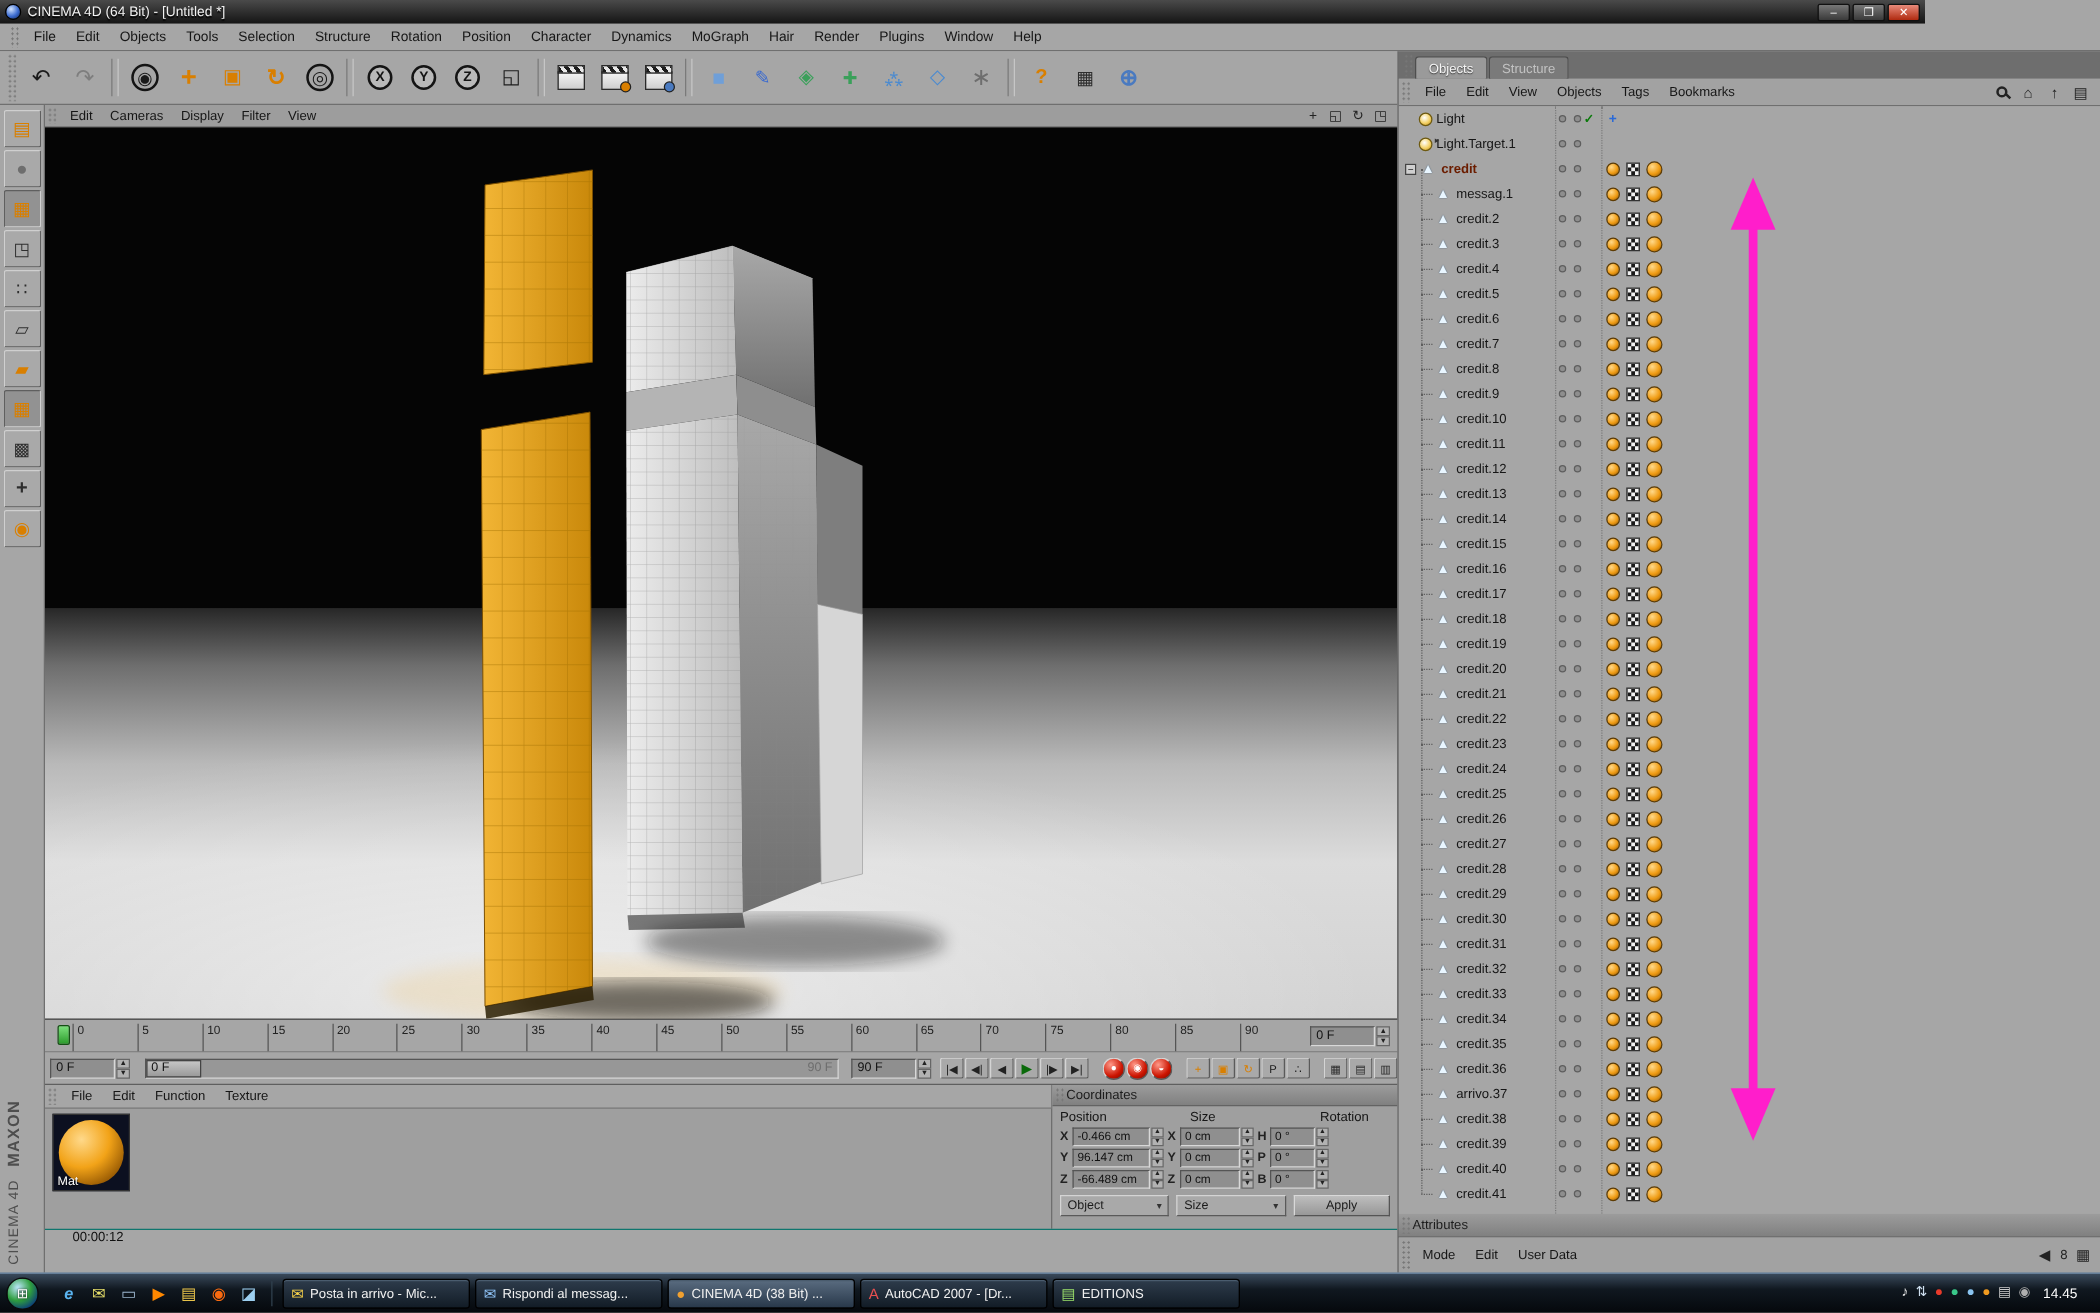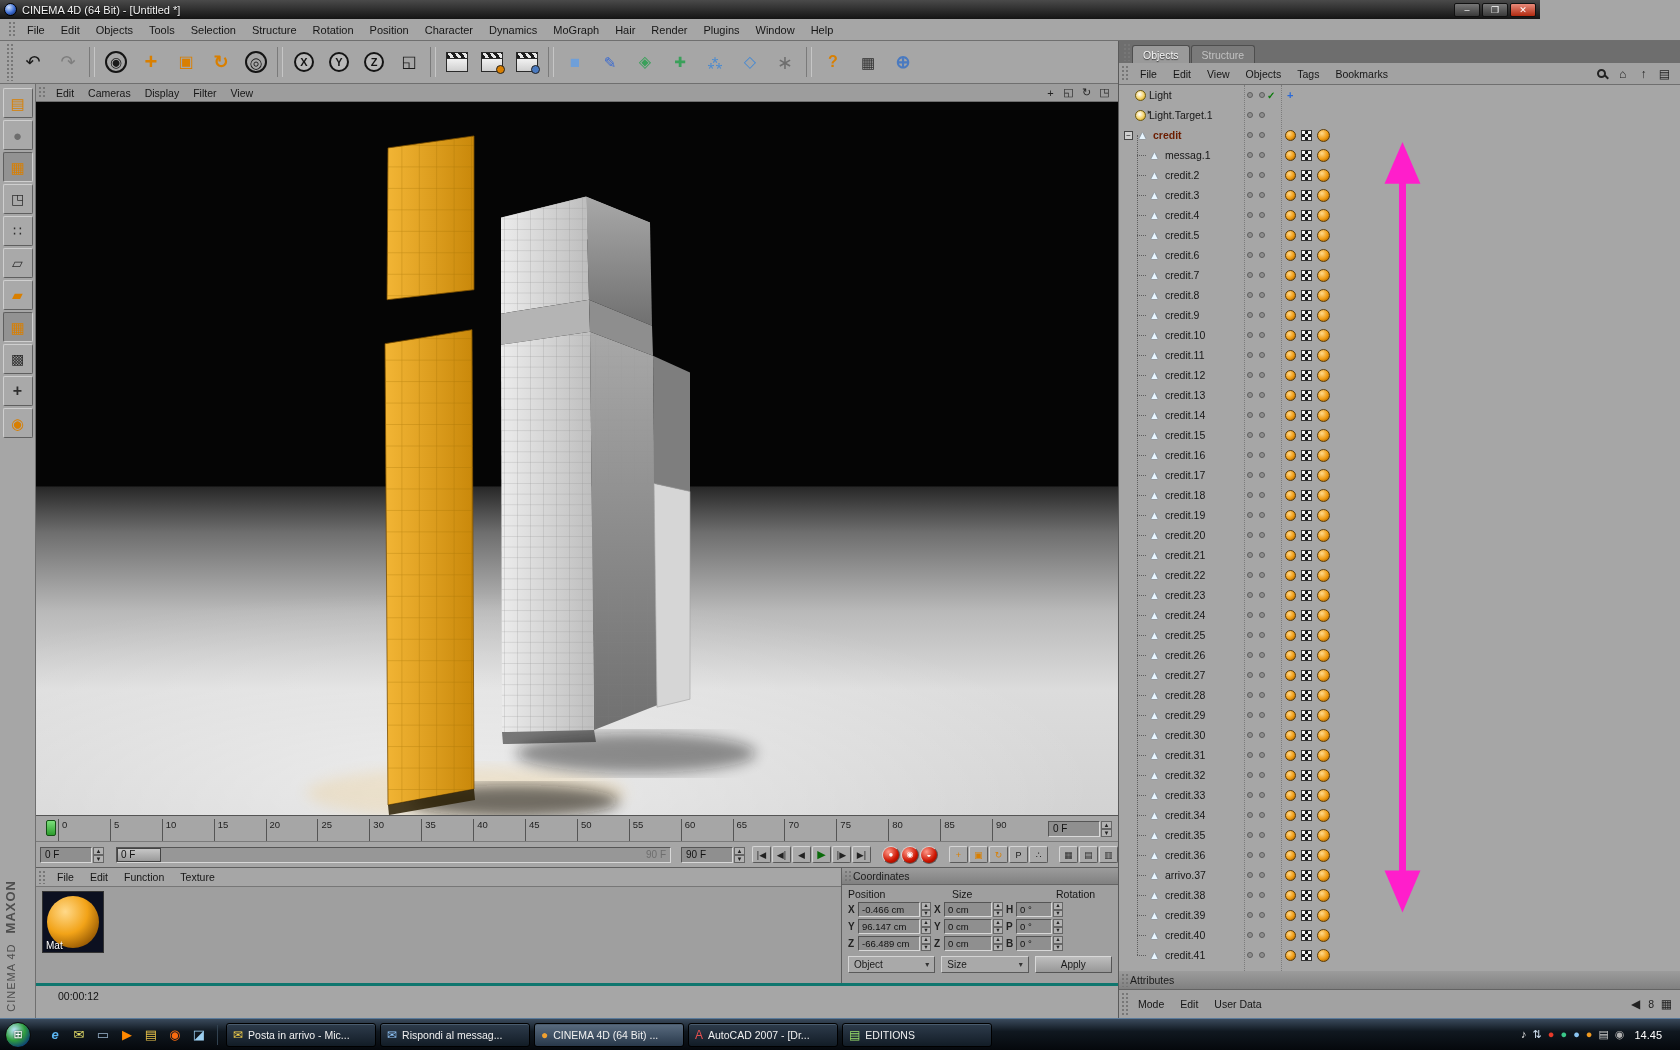--- a/index.html
+++ b/index.html
@@ -114,21 +114,21 @@
   .w1 { width:62px; } .w2 { width:48px; } .w3 { width:36px; }
   #coord-btm { display:flex; gap:6px; padding:4px 6px; }
   .drop { flex:1; height:17px; background:#a9a9a9; border:1px solid; border-color:#d4d4d4 #5a5a5a #5a5a5a #d4d4d4;
     display:flex; align-items:center; justify-content:space-between; padding:0 5px; font-size:10px; }
   .drop::after { content:"▾"; font-size:8px; color:#333; }
   #apply-btn { flex:1; height:17px; background:linear-gradient(#bdbdbd,#989898); border:1px solid;
     border-color:#d8d8d8 #555 #555 #d8d8d8; font-size:10px; display:flex; align-items:center; justify-content:center; }
 
   
   #statusbar { position:absolute; left:36px; top:983px; width:1082px; height:19px; background:#a6a6a6;
-    border-top:3px solid #0f766e; display:flex; align-items:flex-end; padding-left:22px; font-size:10.5px; color:#111; }
+    border-top:1px solid #0f766e; display:flex; align-items:flex-start; padding-left:22px; font-size:10.5px; color:#111; }
 
   
   #rightpanel { position:absolute; left:1118px; top:41px; width:562px; height:977px; background:#a2a2a2;
     border-left:1px solid #5a5a5a; }
   #rtabs { height:22px; background:#6e6e6e; display:flex; align-items:flex-end; padding-left:2px; }
   .rtab { padding:3px 10px 2px; font-size:10.5px; margin-right:1px; border:1px solid #4e4e4e; border-bottom:none;
     border-radius:3px 3px 0 0; background:#7a7a7a; color:#c2c2c2; }
   .rtab.active { background:#9a9a9a; color:#f6f6f6; text-shadow:0 1px 1px #333; }
   #rmenu { height:22px; border-bottom:1px solid #6f6f6f; display:flex; align-items:center; background:#a2a2a2; font-size:10.5px; }
   #rmenu-icons { margin-left:auto; display:flex; gap:6px; padding-right:8px; align-items:center; }
@@ -1280,21 +1280,21 @@
         <div class="taskbtn">
           <span class="tb-ico" style="color: rgb(247, 210, 74);">✉</span>
           <span class="tb-label">Posta in arrivo - Mic...</span>
         </div>
         <div class="taskbtn">
           <span class="tb-ico" style="color: rgb(143, 195, 247);">✉</span>
           <span class="tb-label">Rispondi al messag...</span>
         </div>
         <div class="taskbtn active">
           <span class="tb-ico" style="color: rgb(240, 160, 48);">●</span>
-          <span class="tb-label">CINEMA 4D (64 Bit) ...</span>
+          <span class="tb-label">CINEMA 4D (38 Bit) ...</span>
         </div>
         <div class="taskbtn">
           <span class="tb-ico" style="color: rgb(232, 80, 80);">A</span>
           <span class="tb-label">AutoCAD 2007 - [Dr...</span>
         </div>
         <div class="taskbtn">
           <span class="tb-ico" style="color: rgb(154, 224, 106);">▤</span>
           <span class="tb-label">EDITIONS</span>
         </div>
       </div>

